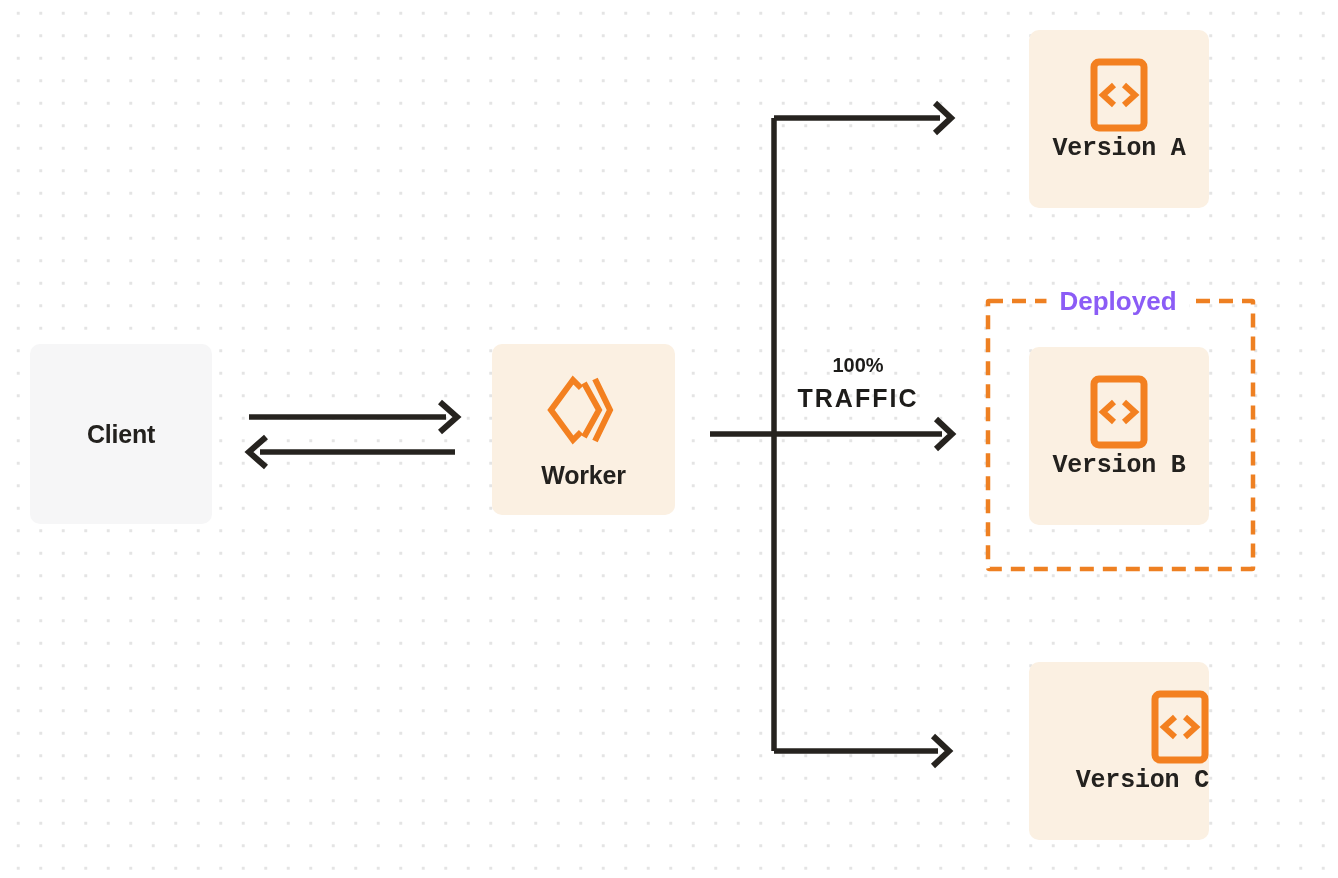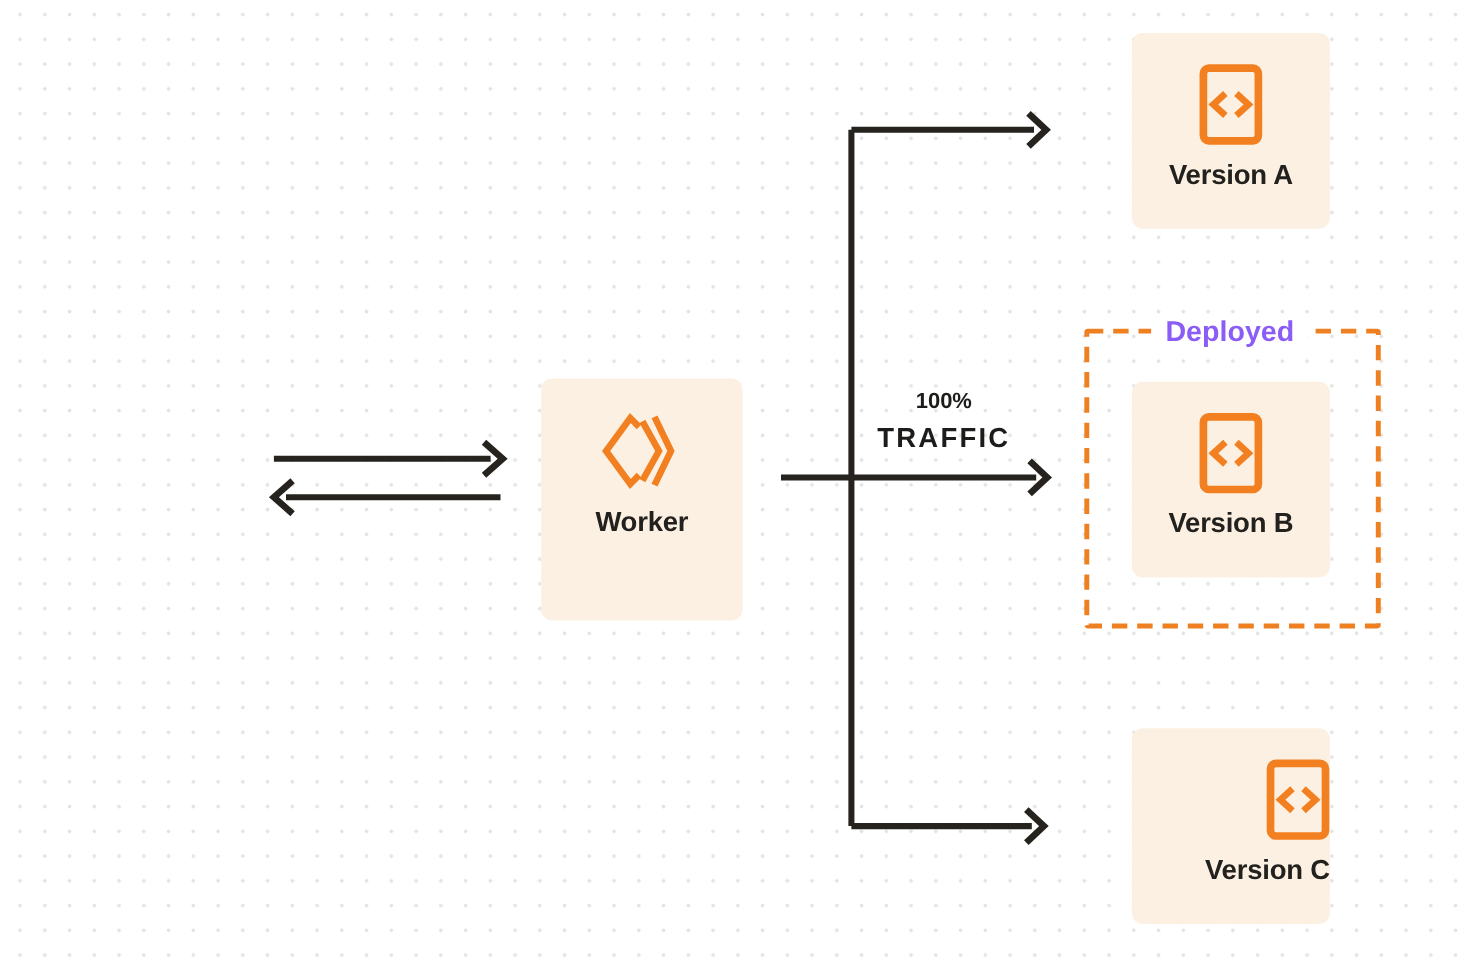--- a/index.html
+++ b/index.html
@@ -32,29 +32,29 @@
     color:#23211e;
     letter-spacing:-0.2px;
   }
   .node-client{
     left:30px;top:344px;width:182px;height:180px;
     background:#f6f6f7;
     justify-content:center;
   }
   .node-cream{background:#fbf0e2;}
   .node-worker{
-    left:492px;top:344px;width:183px;height:220px;
+    left:492px;top:344px;width:183px;height:171px;
     padding-top:31px;
   }
   .node-worker .label{margin-top:16px;}
   .node-version{
     width:180px;height:178px;
     padding-top:28px;
   }
-  .node-version .label{margin-top:13px;}
+  .node-version .label{margin-top:2px;font-family:Liberation Mono, monospace;}
   .node-version-a{left:1029px;top:30px;}
   .node-version-b{left:1029px;top:347px;}
   .node-version-c{left:1029px;top:662px;align-items:flex-end;}
   .deployed-box{position:absolute;left:985px;top:298px;}
   .deployed-label{
     position:absolute;
     left:1118px;top:286px;
     transform:translateX(-50%);
     background:#ffffff;
     padding:0 13px;
@@ -106,20 +106,23 @@
   <svg class="deployed-box" width="271" height="274" viewBox="0 0 271 274">
     <rect x="3" y="3" width="265" height="268" rx="1" fill="none" stroke="#ee8022" stroke-width="4.5" stroke-dasharray="14 9"></rect>
   </svg>
   <span class="deployed-label">Deployed</span>
 
   <div class="traffic-label">
     <span class="pct">100%</span>
     <span class="word">TRAFFIC</span>
   </div>
 
+  <div class="node node-client">
+    <span class="label">Client</span>
+  </div>
 
   <div class="node node-cream node-worker">
     <svg width="76" height="70" viewBox="0 0 76 70">
       <g fill="none" stroke="#f38020" stroke-width="6" stroke-linejoin="miter">
         <polyline points="35,13 27,5 5,35 27,65 35,57"></polyline>
         <polyline points="38,8 53,35 38,62"></polyline>
         <polyline points="49,4 64,35 49,66"></polyline>
       </g>
     </svg>
     <span class="label">Worker</span>

